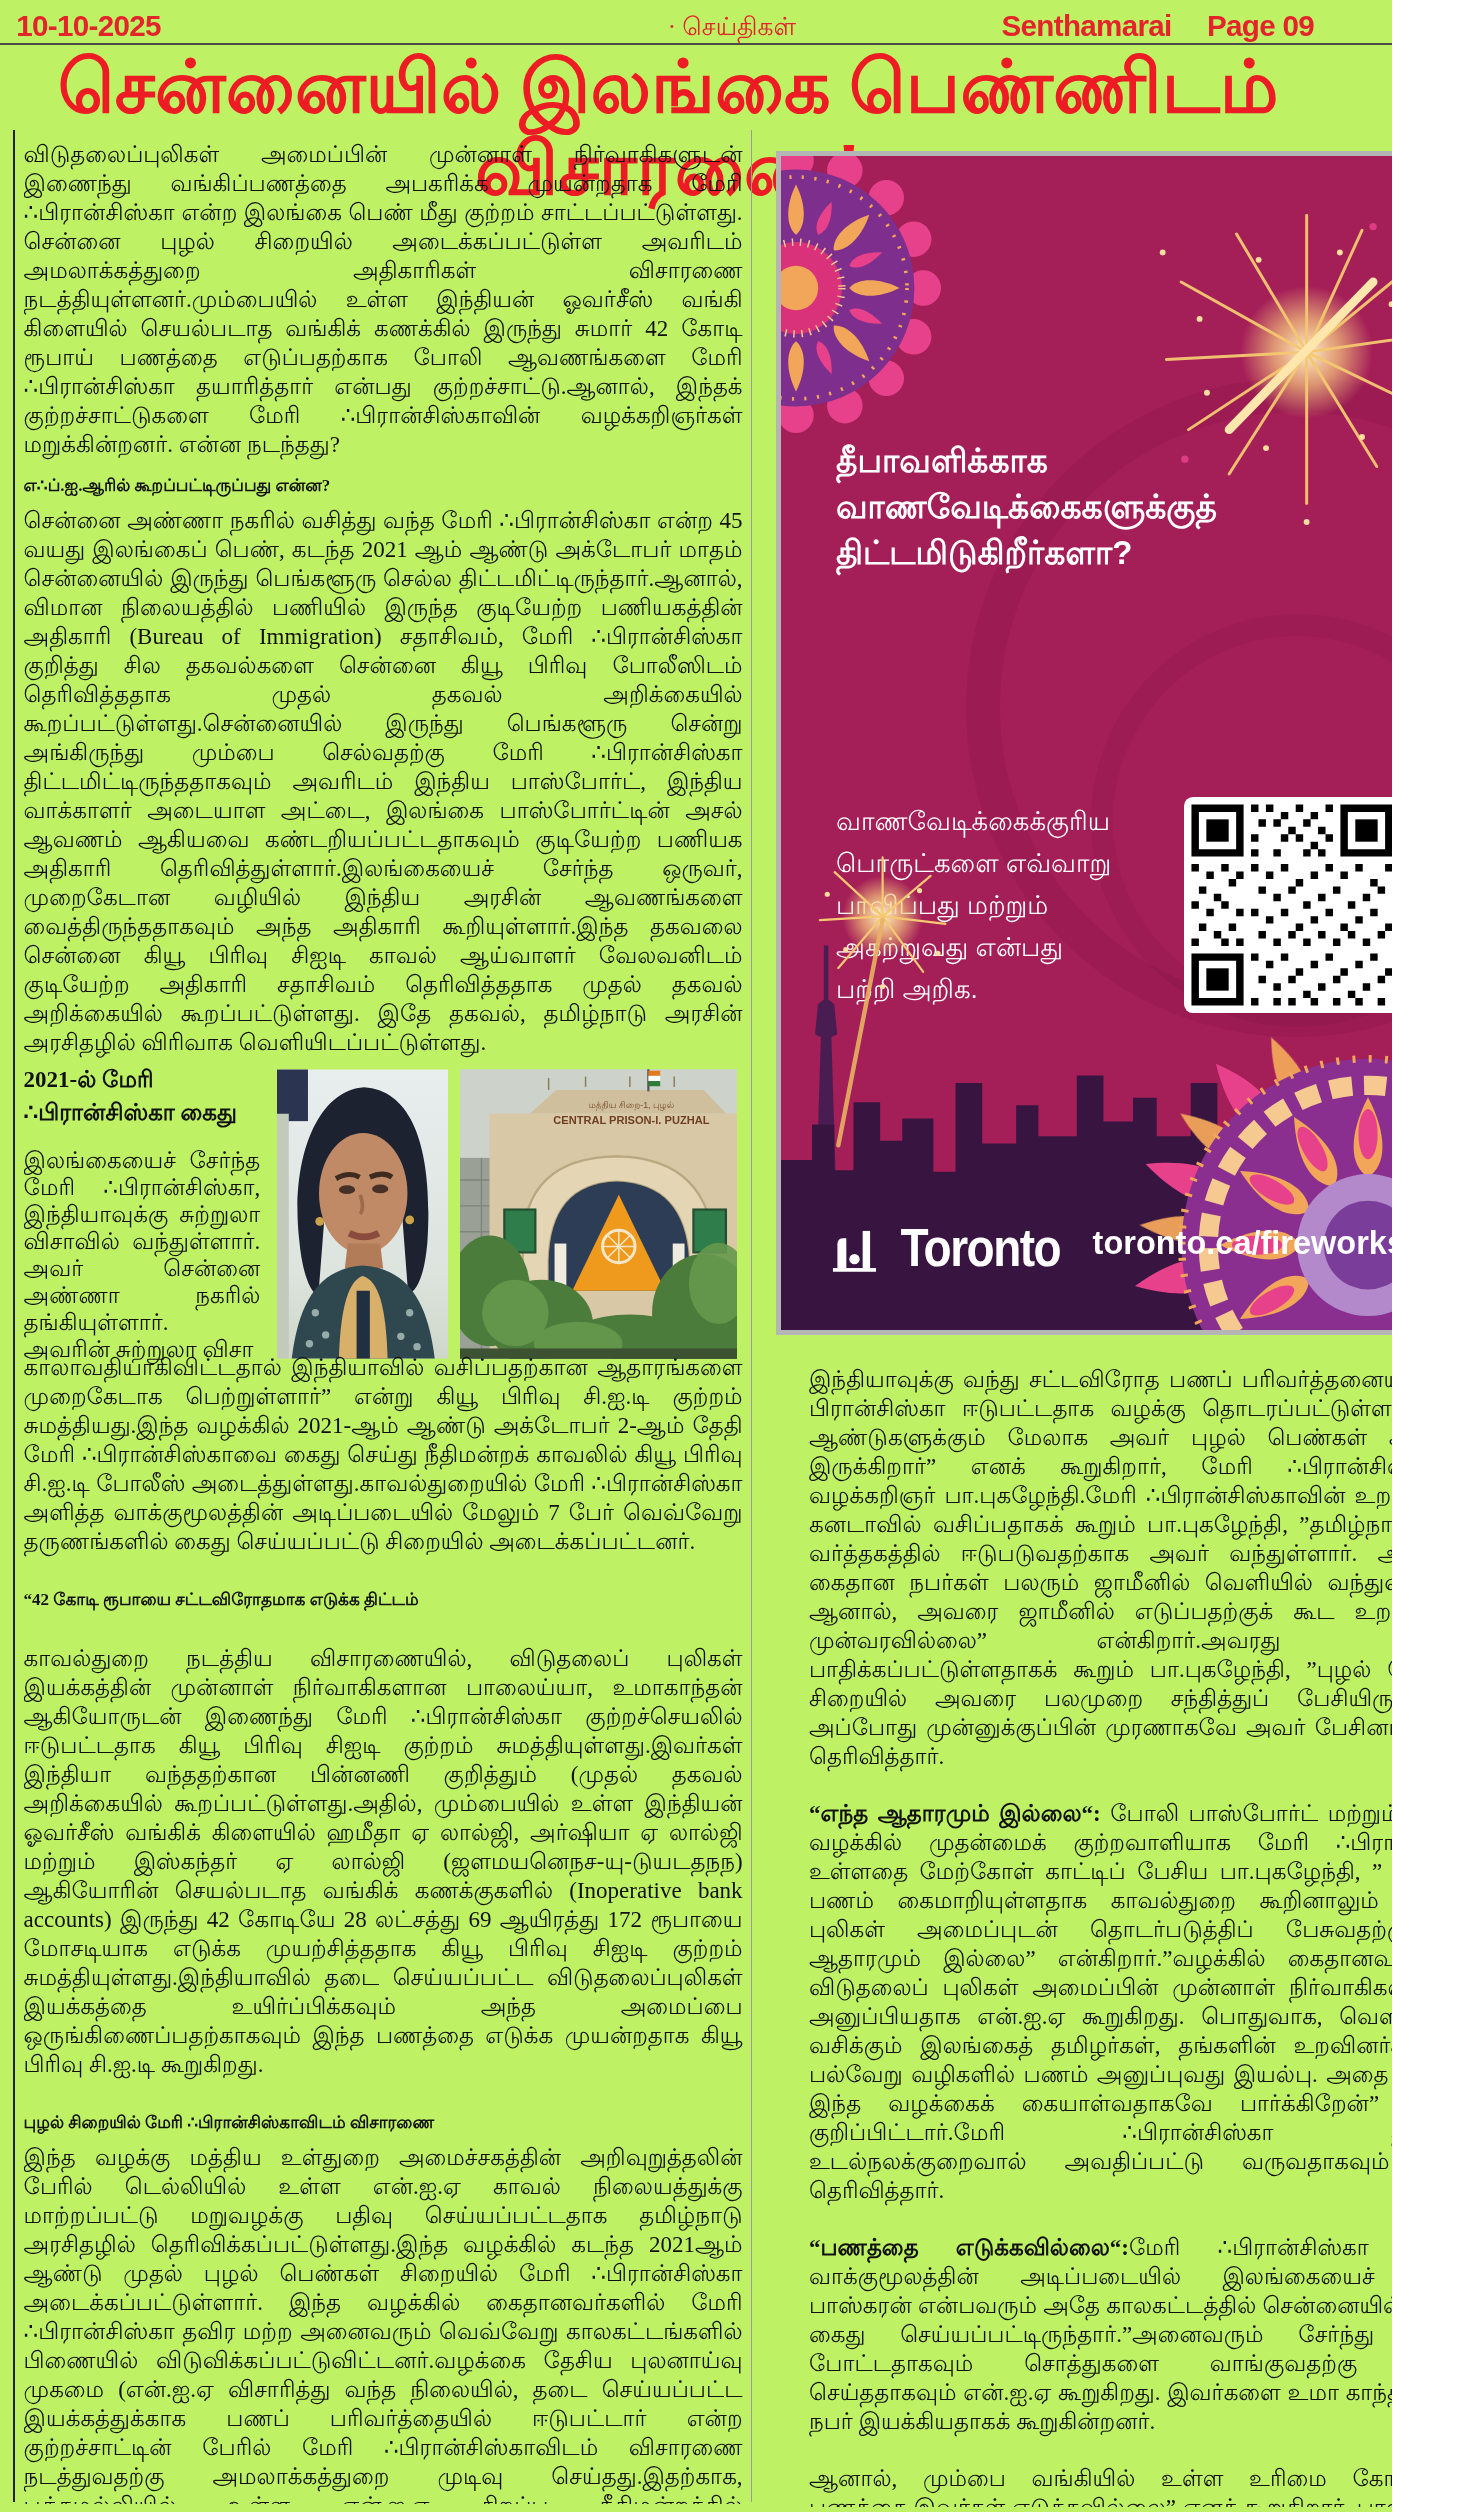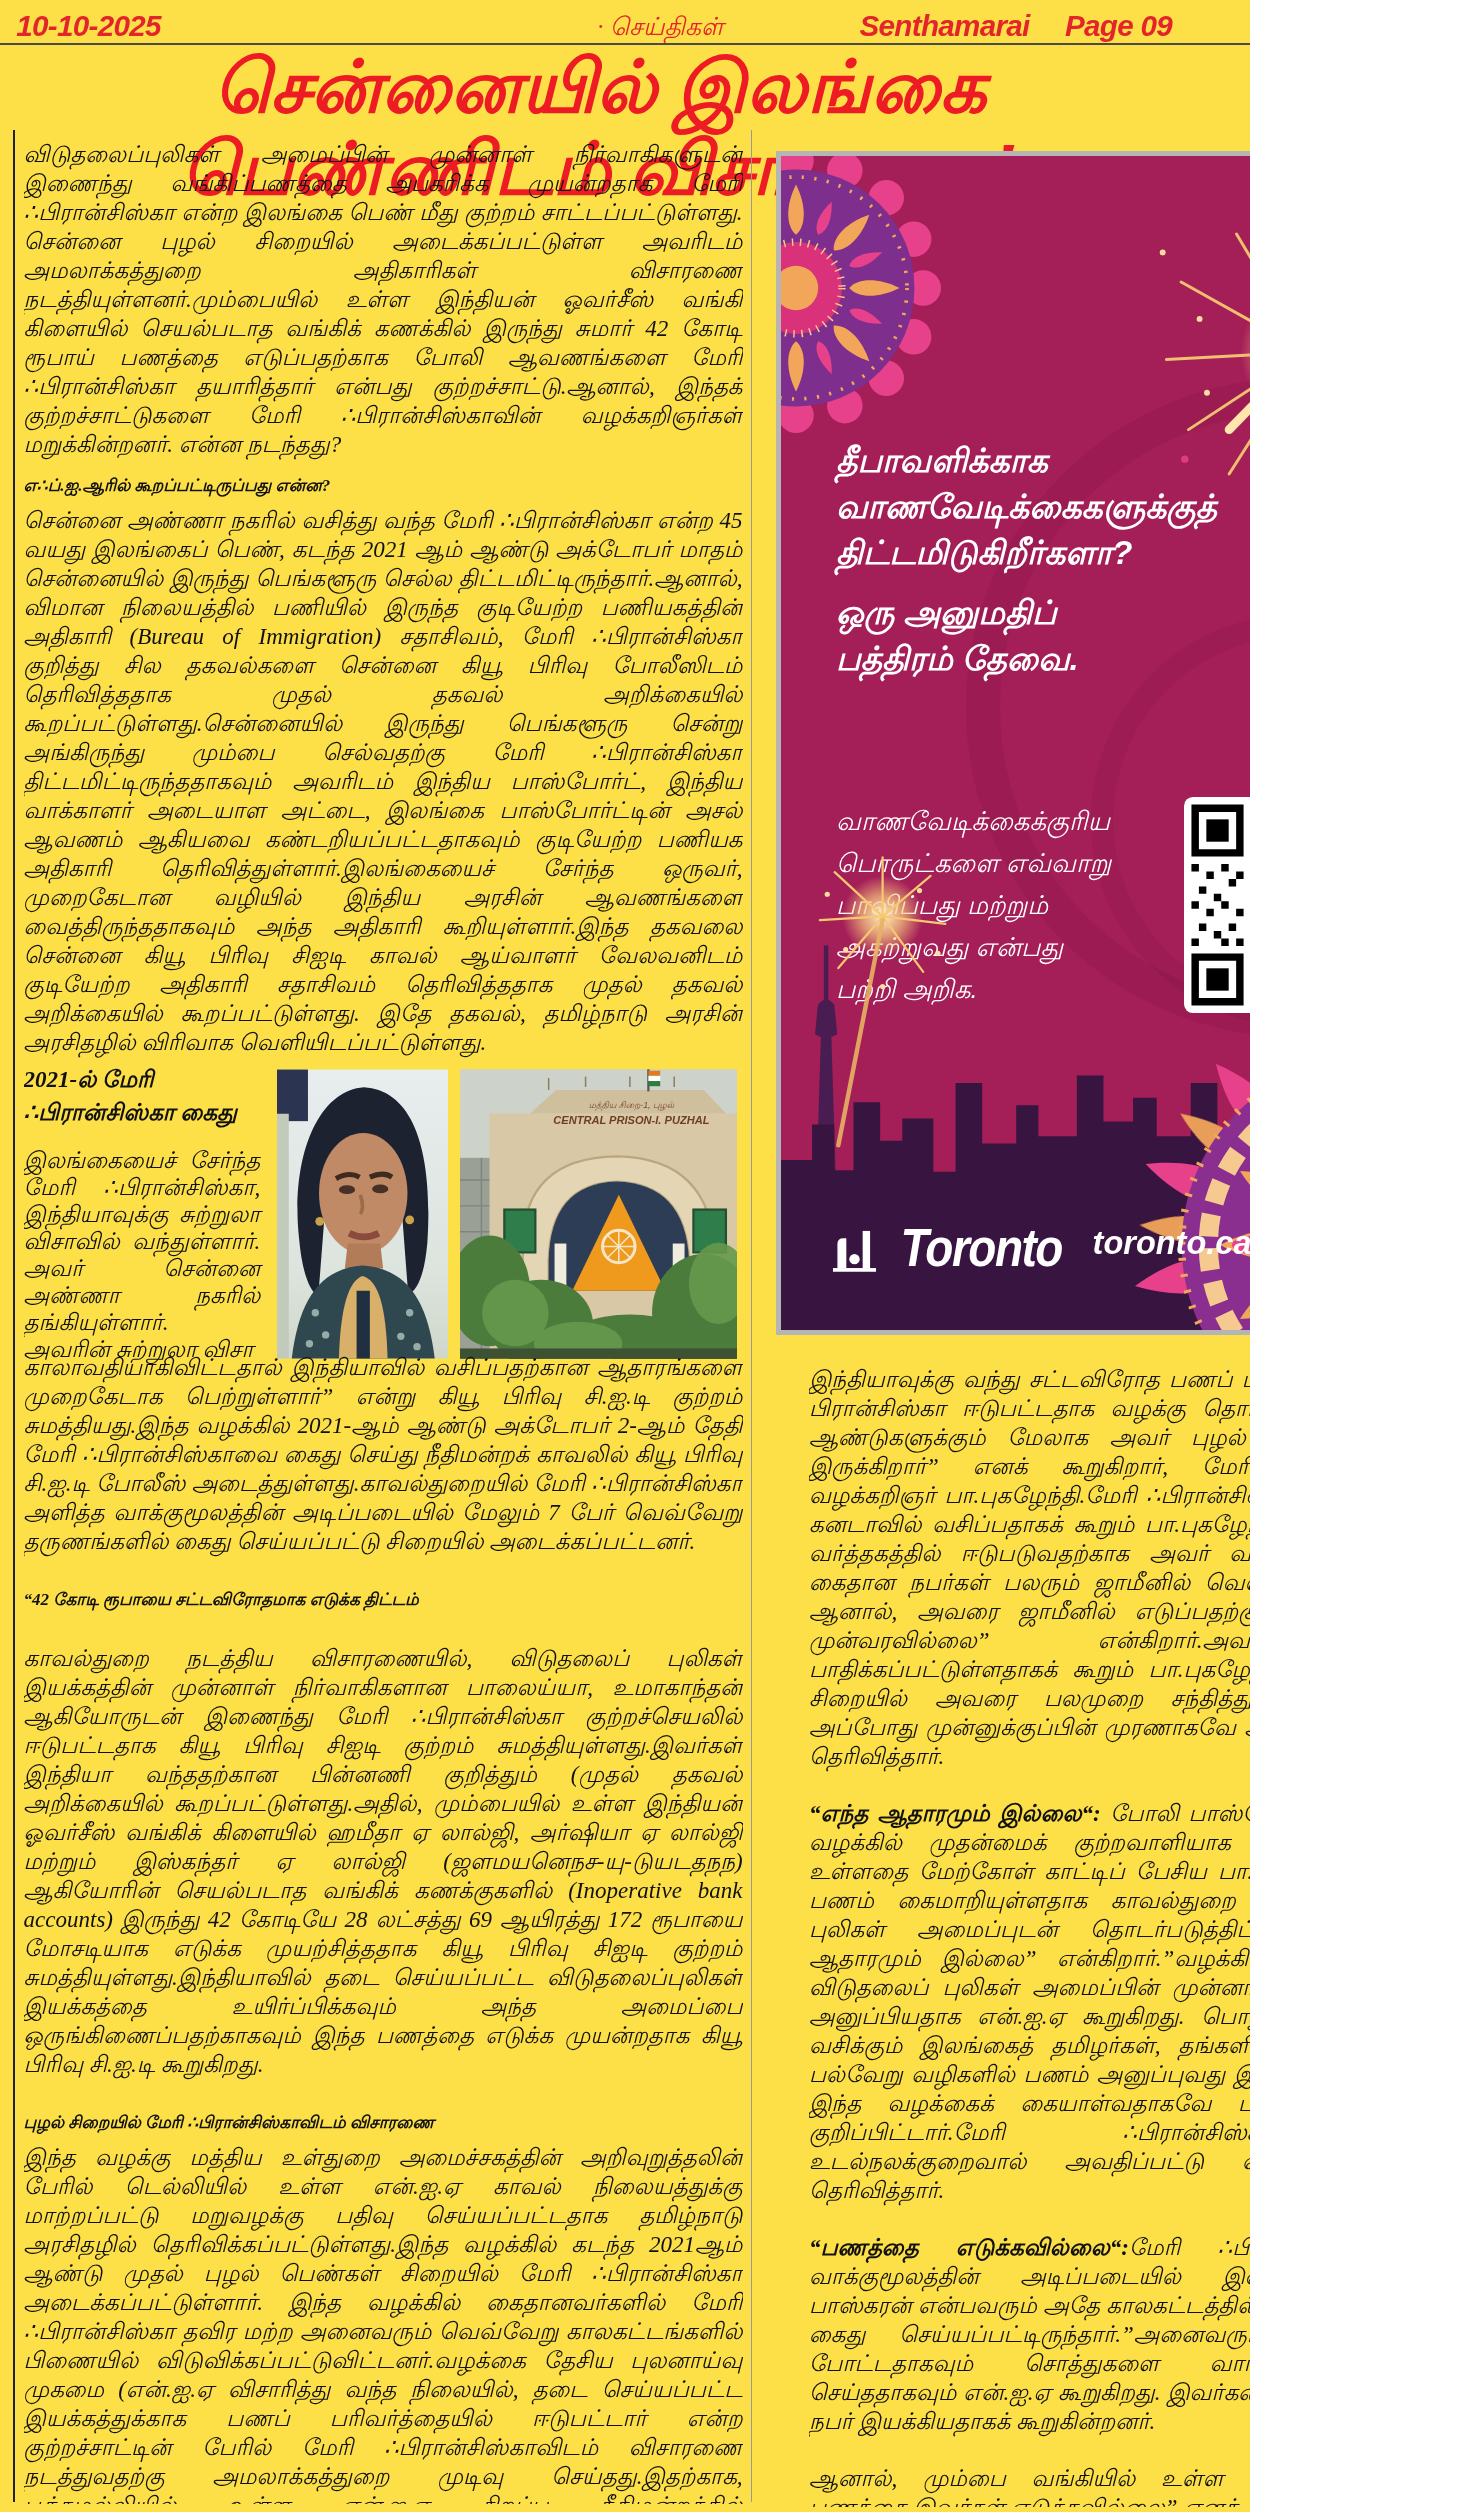--- a/index.html
+++ b/index.html
@@ -1,17 +1,17 @@
 <!DOCTYPE html>
 <html style="font-size:11.8px"><head>
 <meta charset="utf-8">
 <style>
   html,body{margin:0;padding:0;background:#ffffff;}
-  .page{position:relative;width:1250px;height:2512px;background:#fde047;overflow:hidden;
-        font-family:"Liberation Serif","DejaVu Serif",serif;color:#111;font-style:italic;}
+  .page{position:relative;width:1392px;height:2512px;background:#bef264;overflow:hidden;
+        font-family:"Liberation Serif","DejaVu Serif",serif;color:#111;}
   
   .masthead{position:absolute;top:8.9px;left:0;width:100%;height:35px;}
   .m-date{position:absolute;left:16.3px;top:0;font-family:"Liberation Sans",sans-serif;
           font-weight:bold;font-size:29.6px;color:#E3242B;letter-spacing:-0.7px;}
   .m-section{position:absolute;left:50%;transform:translateX(-22%);top:4.4px;
           font-size:25px;color:#E3242B;}
   .m-right{position:absolute;right:78px;top:0;font-family:"Liberation Sans",sans-serif;
           font-weight:bold;font-size:29.6px;color:#E3242B;letter-spacing:-0.7px;}
   .m-right span{margin-left:28px;}
   .m-right span:first-child{margin-left:0;}
@@ -305,22 +305,20 @@
         <circle cx="345" cy="55" r="5"></circle>
           <circle cx="420" cy="150" r="5"></circle>
           <circle cx="90" cy="370" r="5"></circle>
           <circle cx="430" cy="420" r="5"></circle>
       </g>
     </svg>
 
     <div class="ad-heading">தீபாவளிக்காக
 வாணவேடிக்கைகளுக்குத்
 திட்டமிடுகிறீர்களா?</div>
-    <div class="ad-sub">ஒரு அனுமதிப்
-பத்திரம் தேவை.</div>
     <div class="ad-body">வாணவேடிக்கைக்குரிய
 பொருட்களை எவ்வாறு
 பாவிப்பது மற்றும்
 அகற்றுவது என்பது
 பற்றி அறிக.</div>
 
     <svg class="ad-qr" viewBox="0 0 29 29">
       <rect width="29" height="29" rx="1.2" fill="#ffffff"></rect>
       <g fill="#000000">
         <path d="M1 1h7v7H1z"></path>

